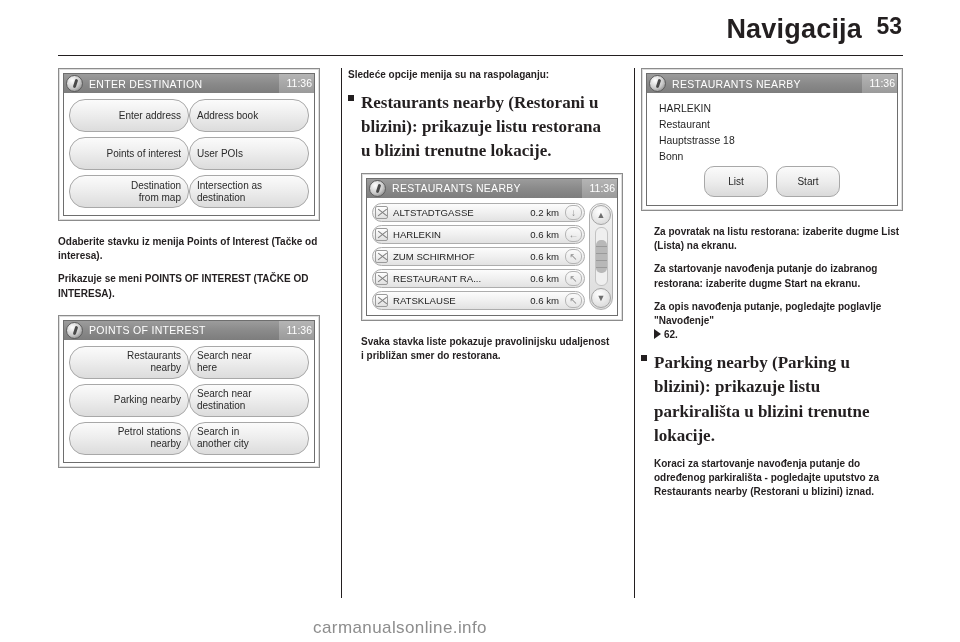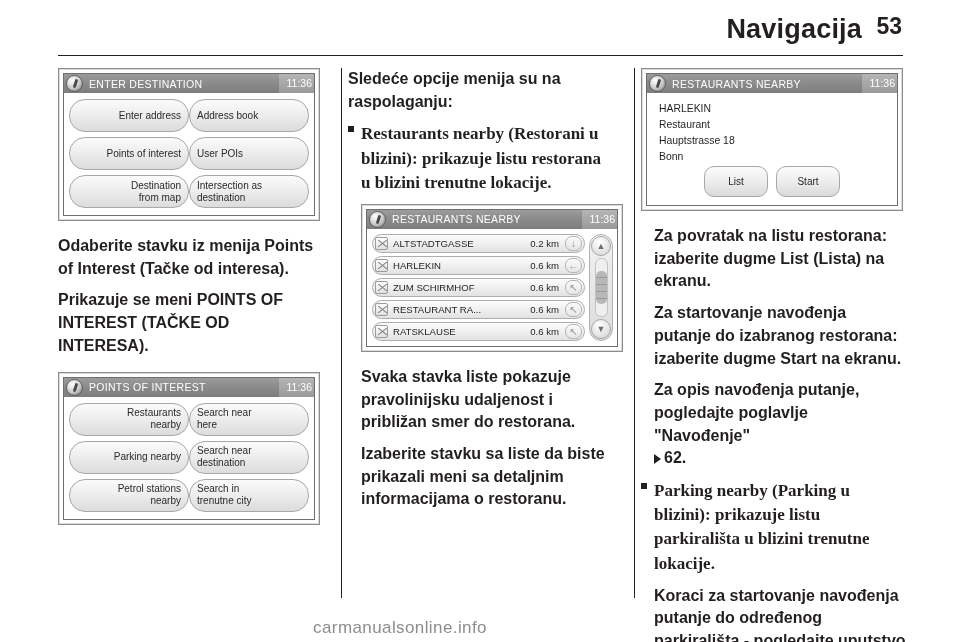--- a/index.html
+++ b/index.html
@@ -70,21 +70,21 @@
     top: 0;
     width: 1px;
     height: 530px;
     background: #231f20;
   }
   .div-1 { left: 283px; }
   .div-2 { left: 576px; }
 
   
   p.body-text {
-    font-size: 16px;
+    font-size: 10px;
     font-weight: bold;
     line-height: 1.42;
     margin-bottom: 9px;
     color: #231f20;
   }
   p.body-text:last-child { margin-bottom: 0; }
 
   .bullet-item {
     display: flex;
     margin-bottom: 9px;
@@ -428,21 +428,21 @@
                 <span>destination</span>
               </div>
           </div>
           <div class="btn-row">
             <div class="pill right-align">
                 <span>Petrol stations</span>
                 <span>nearby</span>
               </div>
             <div class="pill left-align">
                 <span>Search in</span>
-                <span>trenutne city</span>
+                <span>another city</span>
               </div>
           </div>
         </div>
       </div>
     </div>
 
   </div>
 
   <div class="col col-2">
 
@@ -500,21 +500,20 @@
             <div class="sb-track">
               <div class="sb-thumb"></div>
             </div>
             <div class="sb-btn">▼</div>
           </div>
         </div>
       </div>
     </div>
 
     <p class="body-text indent">Svaka stavka liste pokazuje pravolinijsku udaljenost i približan smer do restorana.</p>
-    <p class="body-text indent">Izaberite stavku sa liste da biste prikazali meni sa detaljnim informacijama o restoranu.</p>
 
   </div>
 
   <div class="col col-3">
 
     <div class="screen-figure">
       <div class="screen-inner">
         <div class="screen-titlebar">
           <div class="tb-badge"></div>
           <div class="tb-title">RESTAURANTS NEARBY</div>

